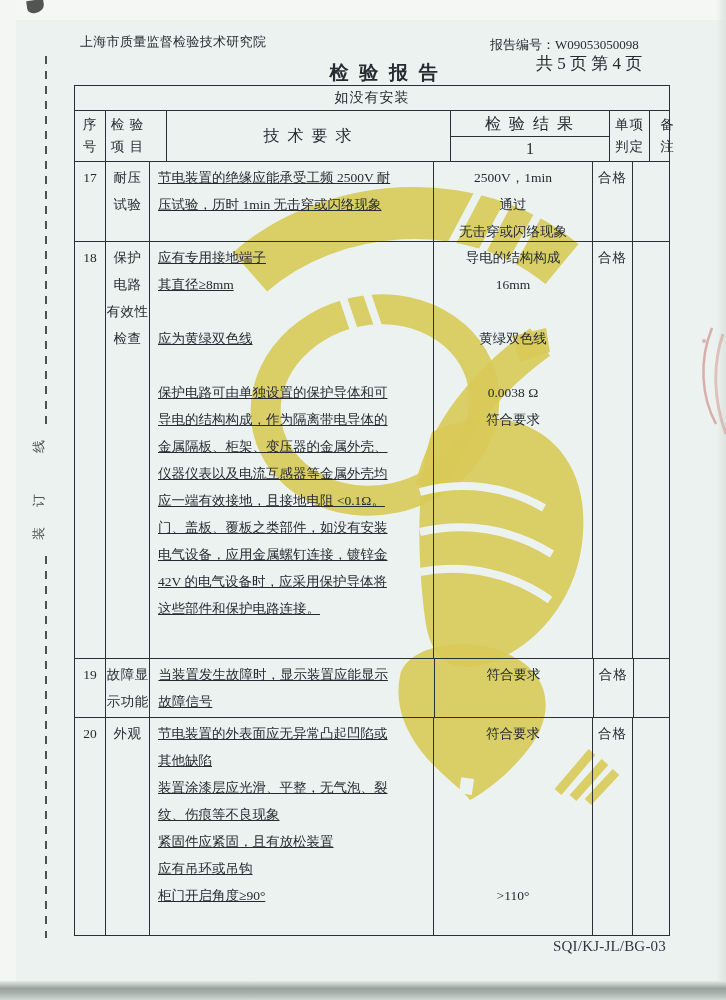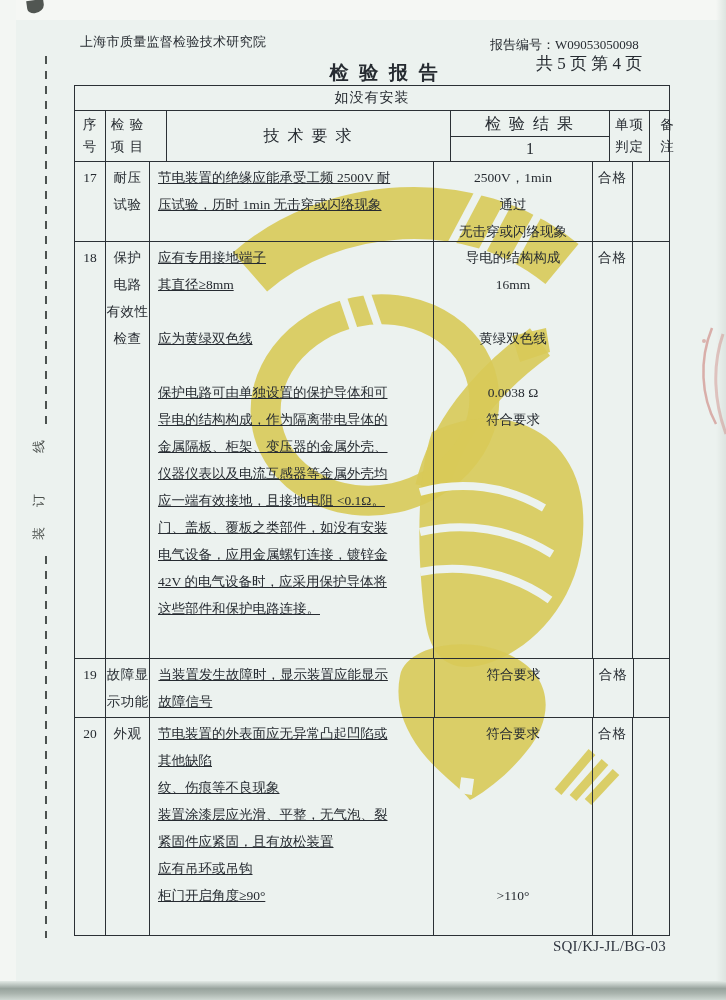--- a/index.html
+++ b/index.html
@@ -230,22 +230,22 @@
   <div class="trow" style="height: 217px;">
     <div class="c c-no cell num">
             <div class="ln">20</div>
           </div>
     <div class="c c-item cell item">
             <div class="ln">外观</div>
           </div>
     <div class="c c-req cell req">
             <div class="ln">节电装置的外表面应无异常凸起凹陷或</div>
             <div class="ln">其他缺陷</div>
+            <div class="ln">装置涂漆层应光滑、平整，无气泡、裂</div>
             <div class="ln">纹、伤痕等不良现象</div>
-            <div class="ln">装置涂漆层应光滑、平整，无气泡、裂</div>
             <div class="ln">紧固件应紧固，且有放松装置</div>
             <div class="ln">应有吊环或吊钩</div>
             <div class="ln">柜门开启角度≥90°</div>
           </div>
     <div class="c c-res cell res">
             <div class="ln">符合要求</div>
             <div class="ln"></div>
             <div class="ln"></div>
             <div class="ln"></div>
             <div class="ln"></div>

